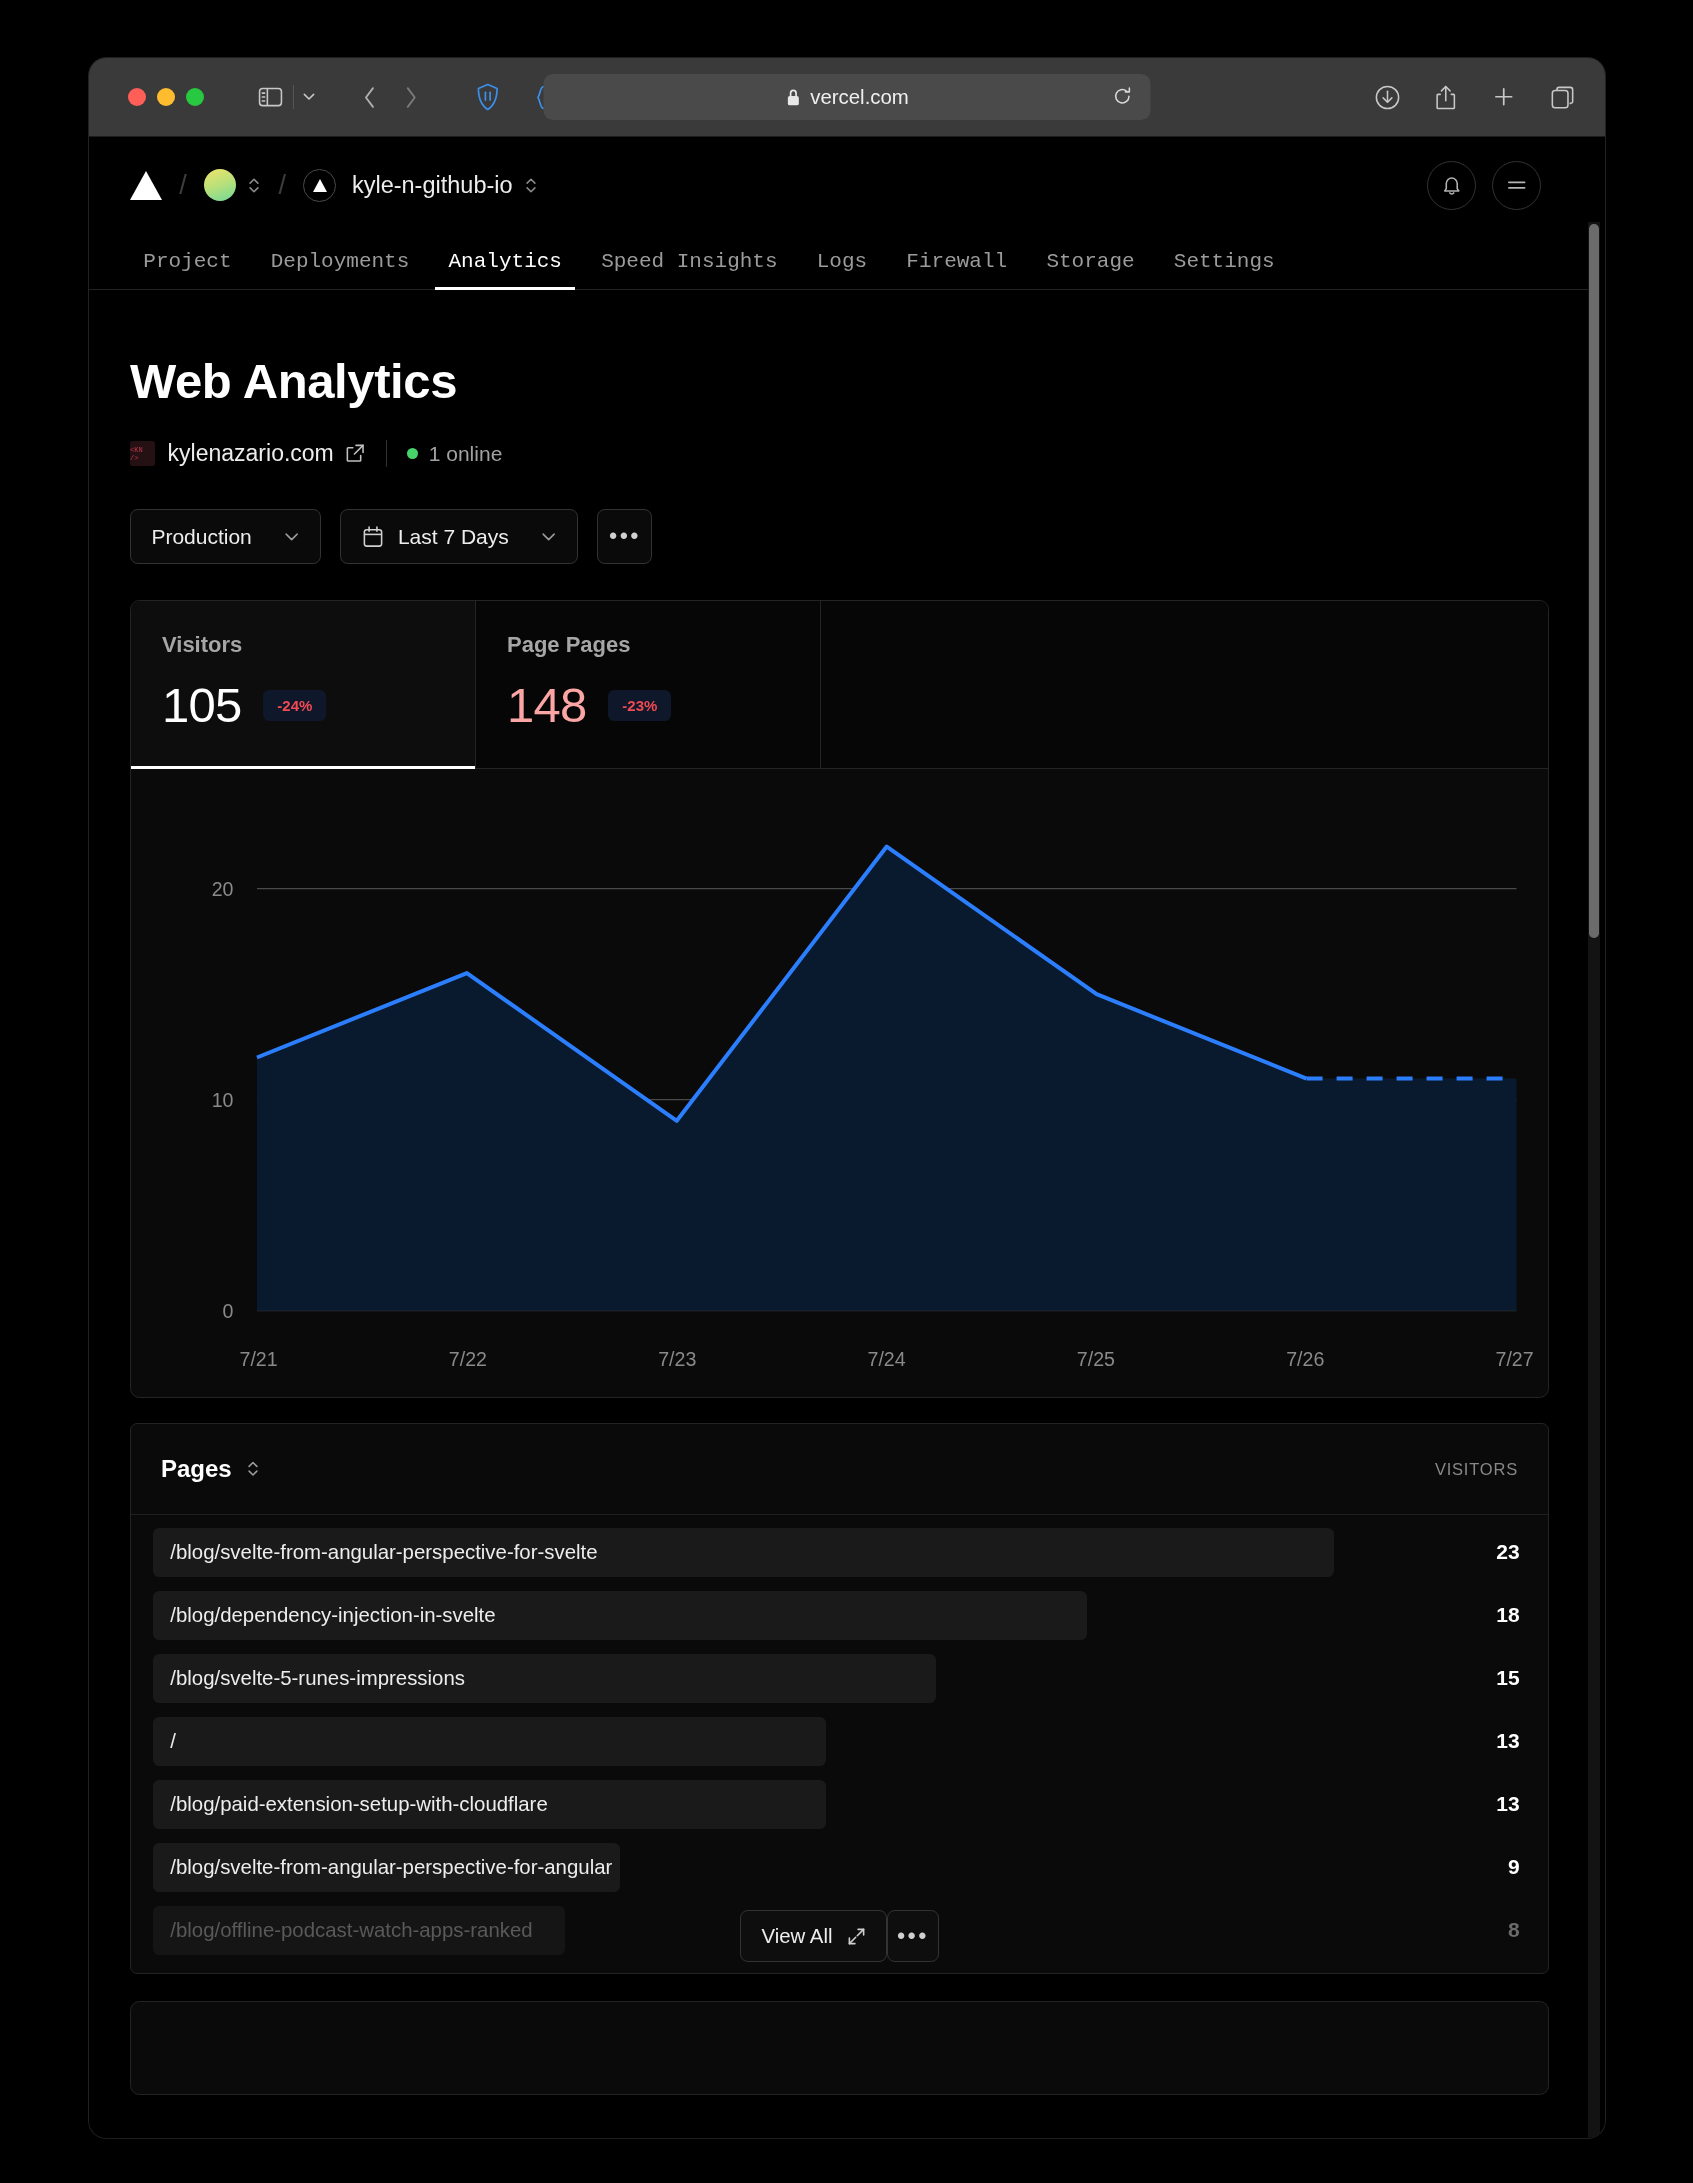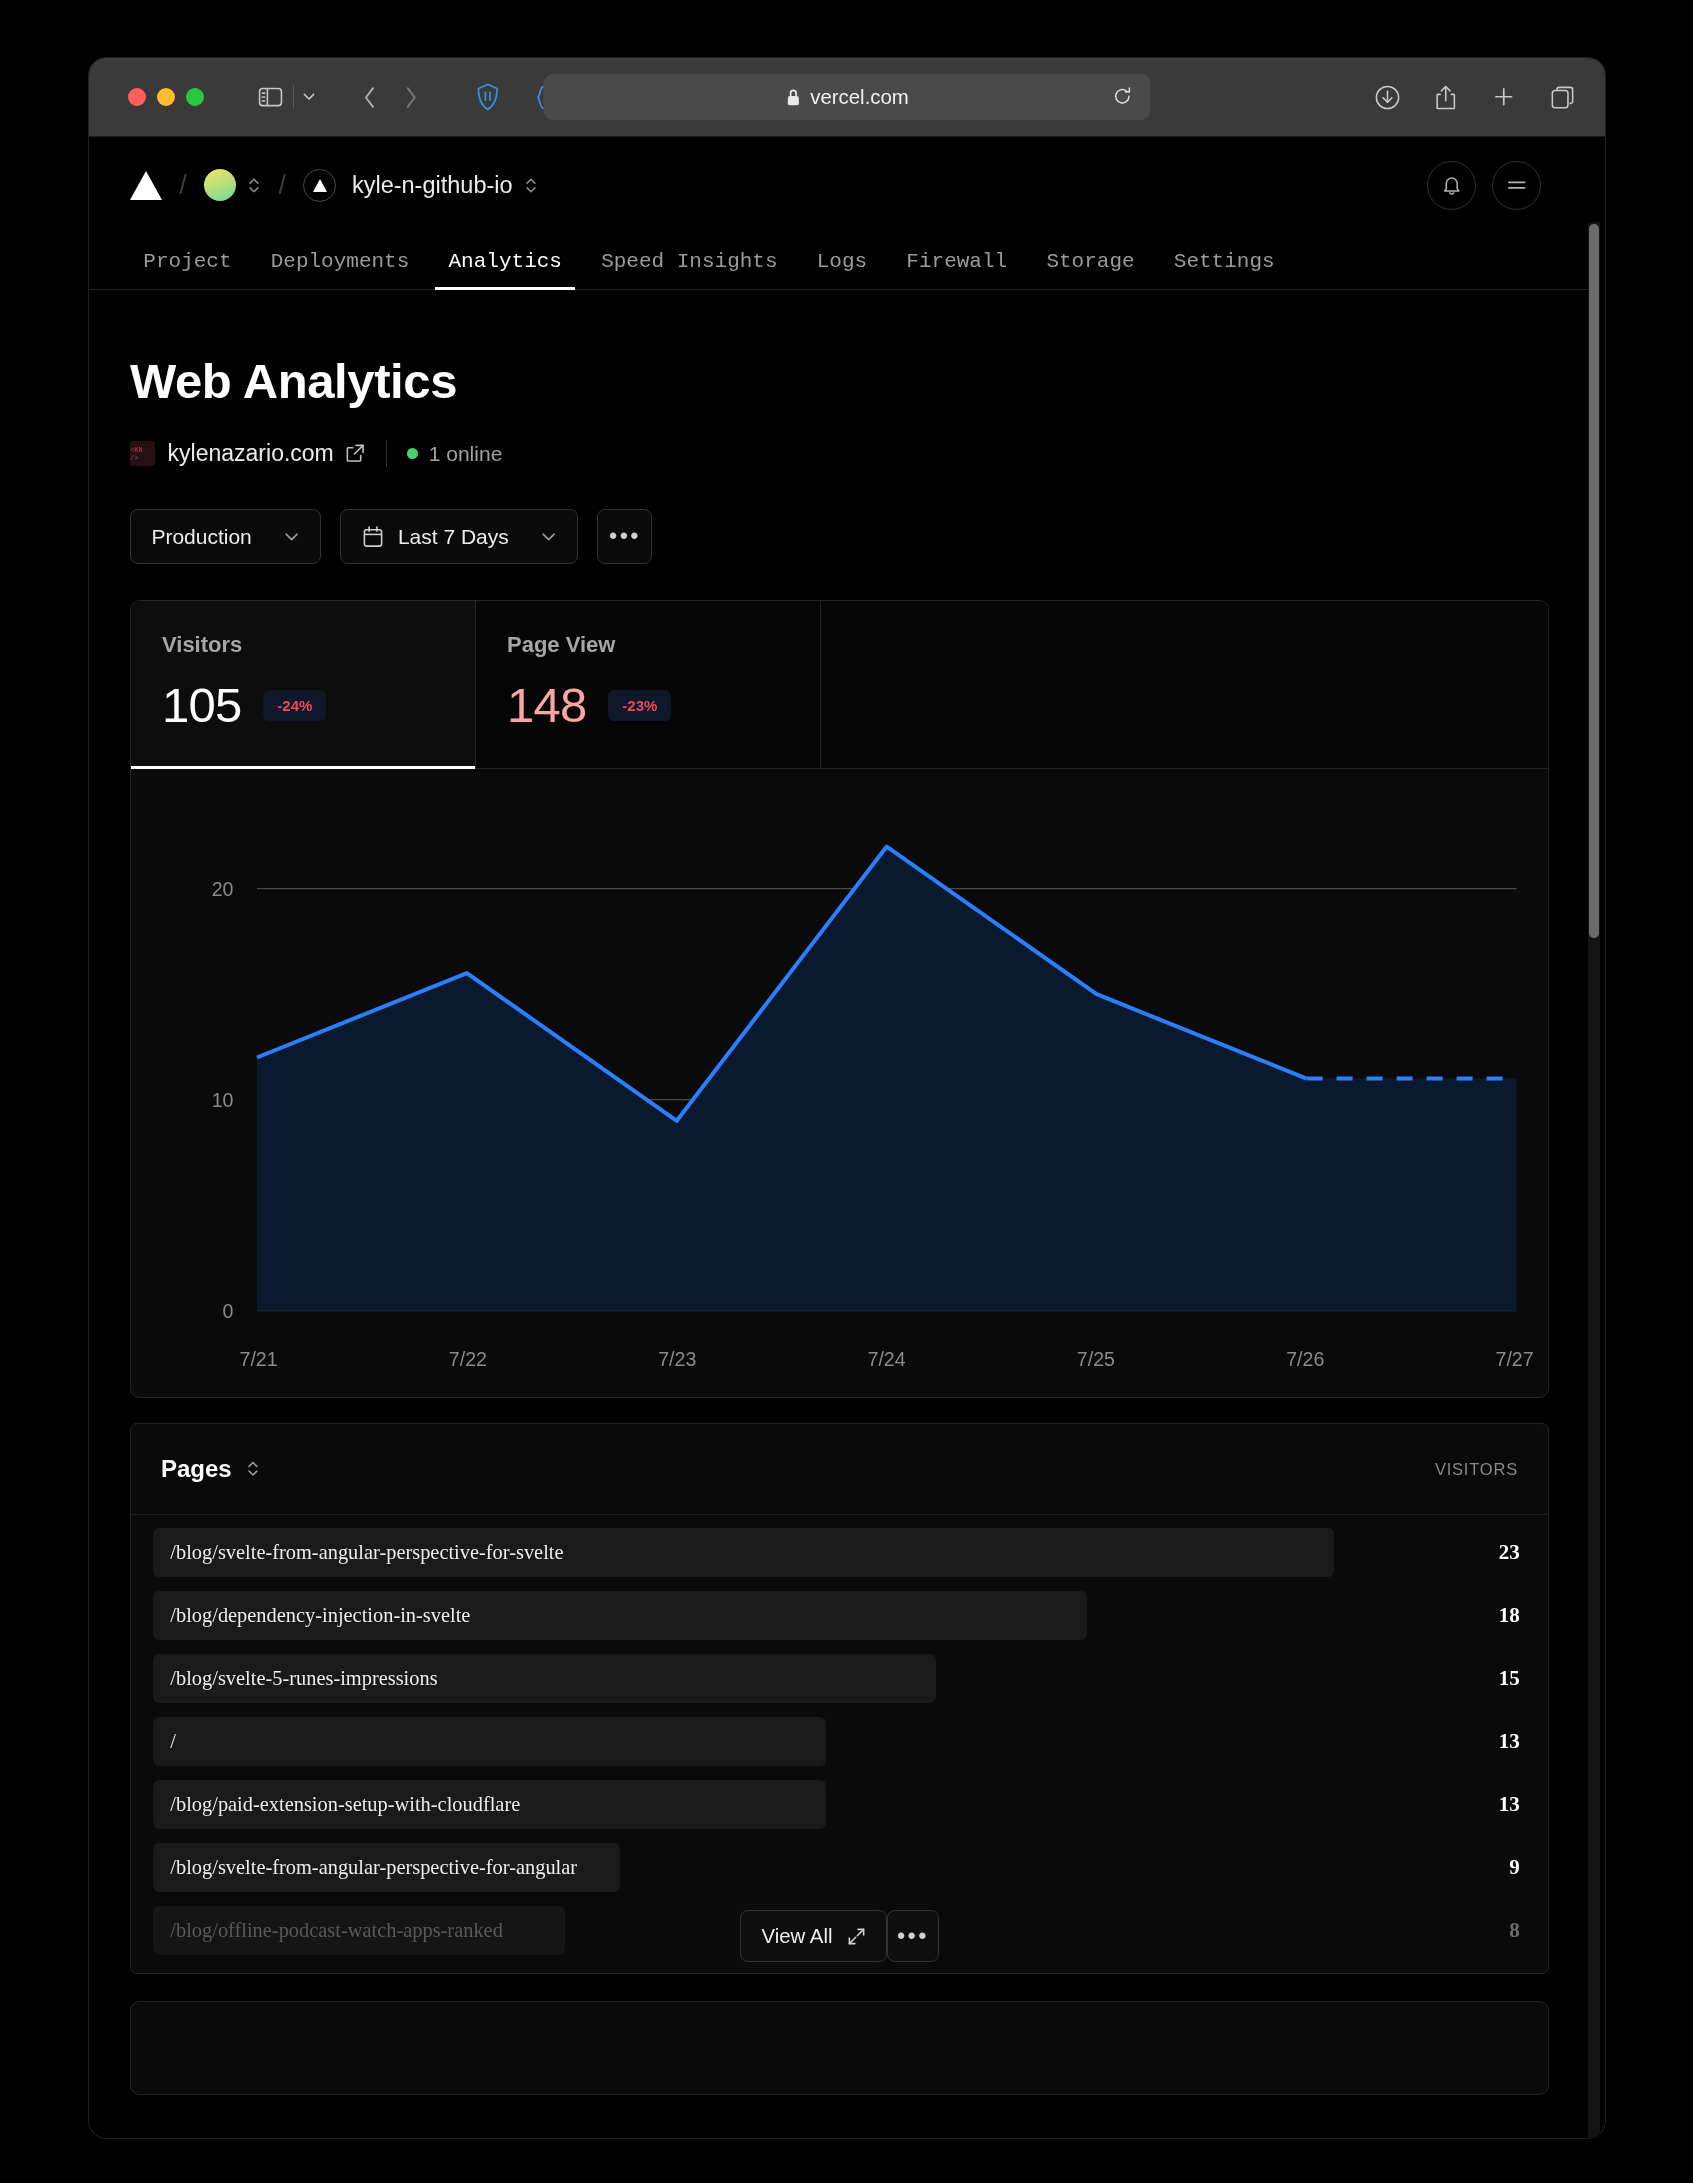--- a/index.html
+++ b/index.html
@@ -238,21 +238,20 @@
   .pages-title { color: #fff; font-size: 24px; font-weight: 600; }
   .pages-head .chev-updown { margin-left: 14px; }
   .pages-col { margin-left: auto; color: #888; font-size: 16.5px; letter-spacing: 0.8px; }
 
   .rows { position: relative; padding: 12.6px 0 4.7px; }
   .prow {
     position: relative;
     display: flex; align-items: center;
     height: 49px;
     margin: 0 22px 14px;
-    font-family: Liberation Serif, serif;
   }
   .prow .bar {
     position: absolute; left: 0; top: 0; bottom: 0;
     background: #1a1a1a;
     border-radius: 6.3px;
   }
   .prow .plabel {
     position: relative;
     color: #ededed; font-size: 20.4px;
     padding-left: 17.3px;
@@ -539,21 +538,21 @@
         <div class="chart-card">
           <div class="metrics">
             <div class="metric active">
               <div class="metric-label">Visitors</div>
               <div class="metric-row">
                 <span class="metric-value">105</span>
                 <span class="badge">-24%</span>
               </div>
             </div>
             <div class="metric dim">
-              <div class="metric-label">Page View</div>
+              <div class="metric-label">Page Pages</div>
               <div class="metric-row">
                 <span class="metric-value">148</span>
                 <span class="badge">-23%</span>
               </div>
             </div>
             <div class="metric filler"></div>
           </div>
 
           <div class="chart-area">
             <svg class="chart-svg" viewBox="0 0 1800 800" preserveAspectRatio="none">

